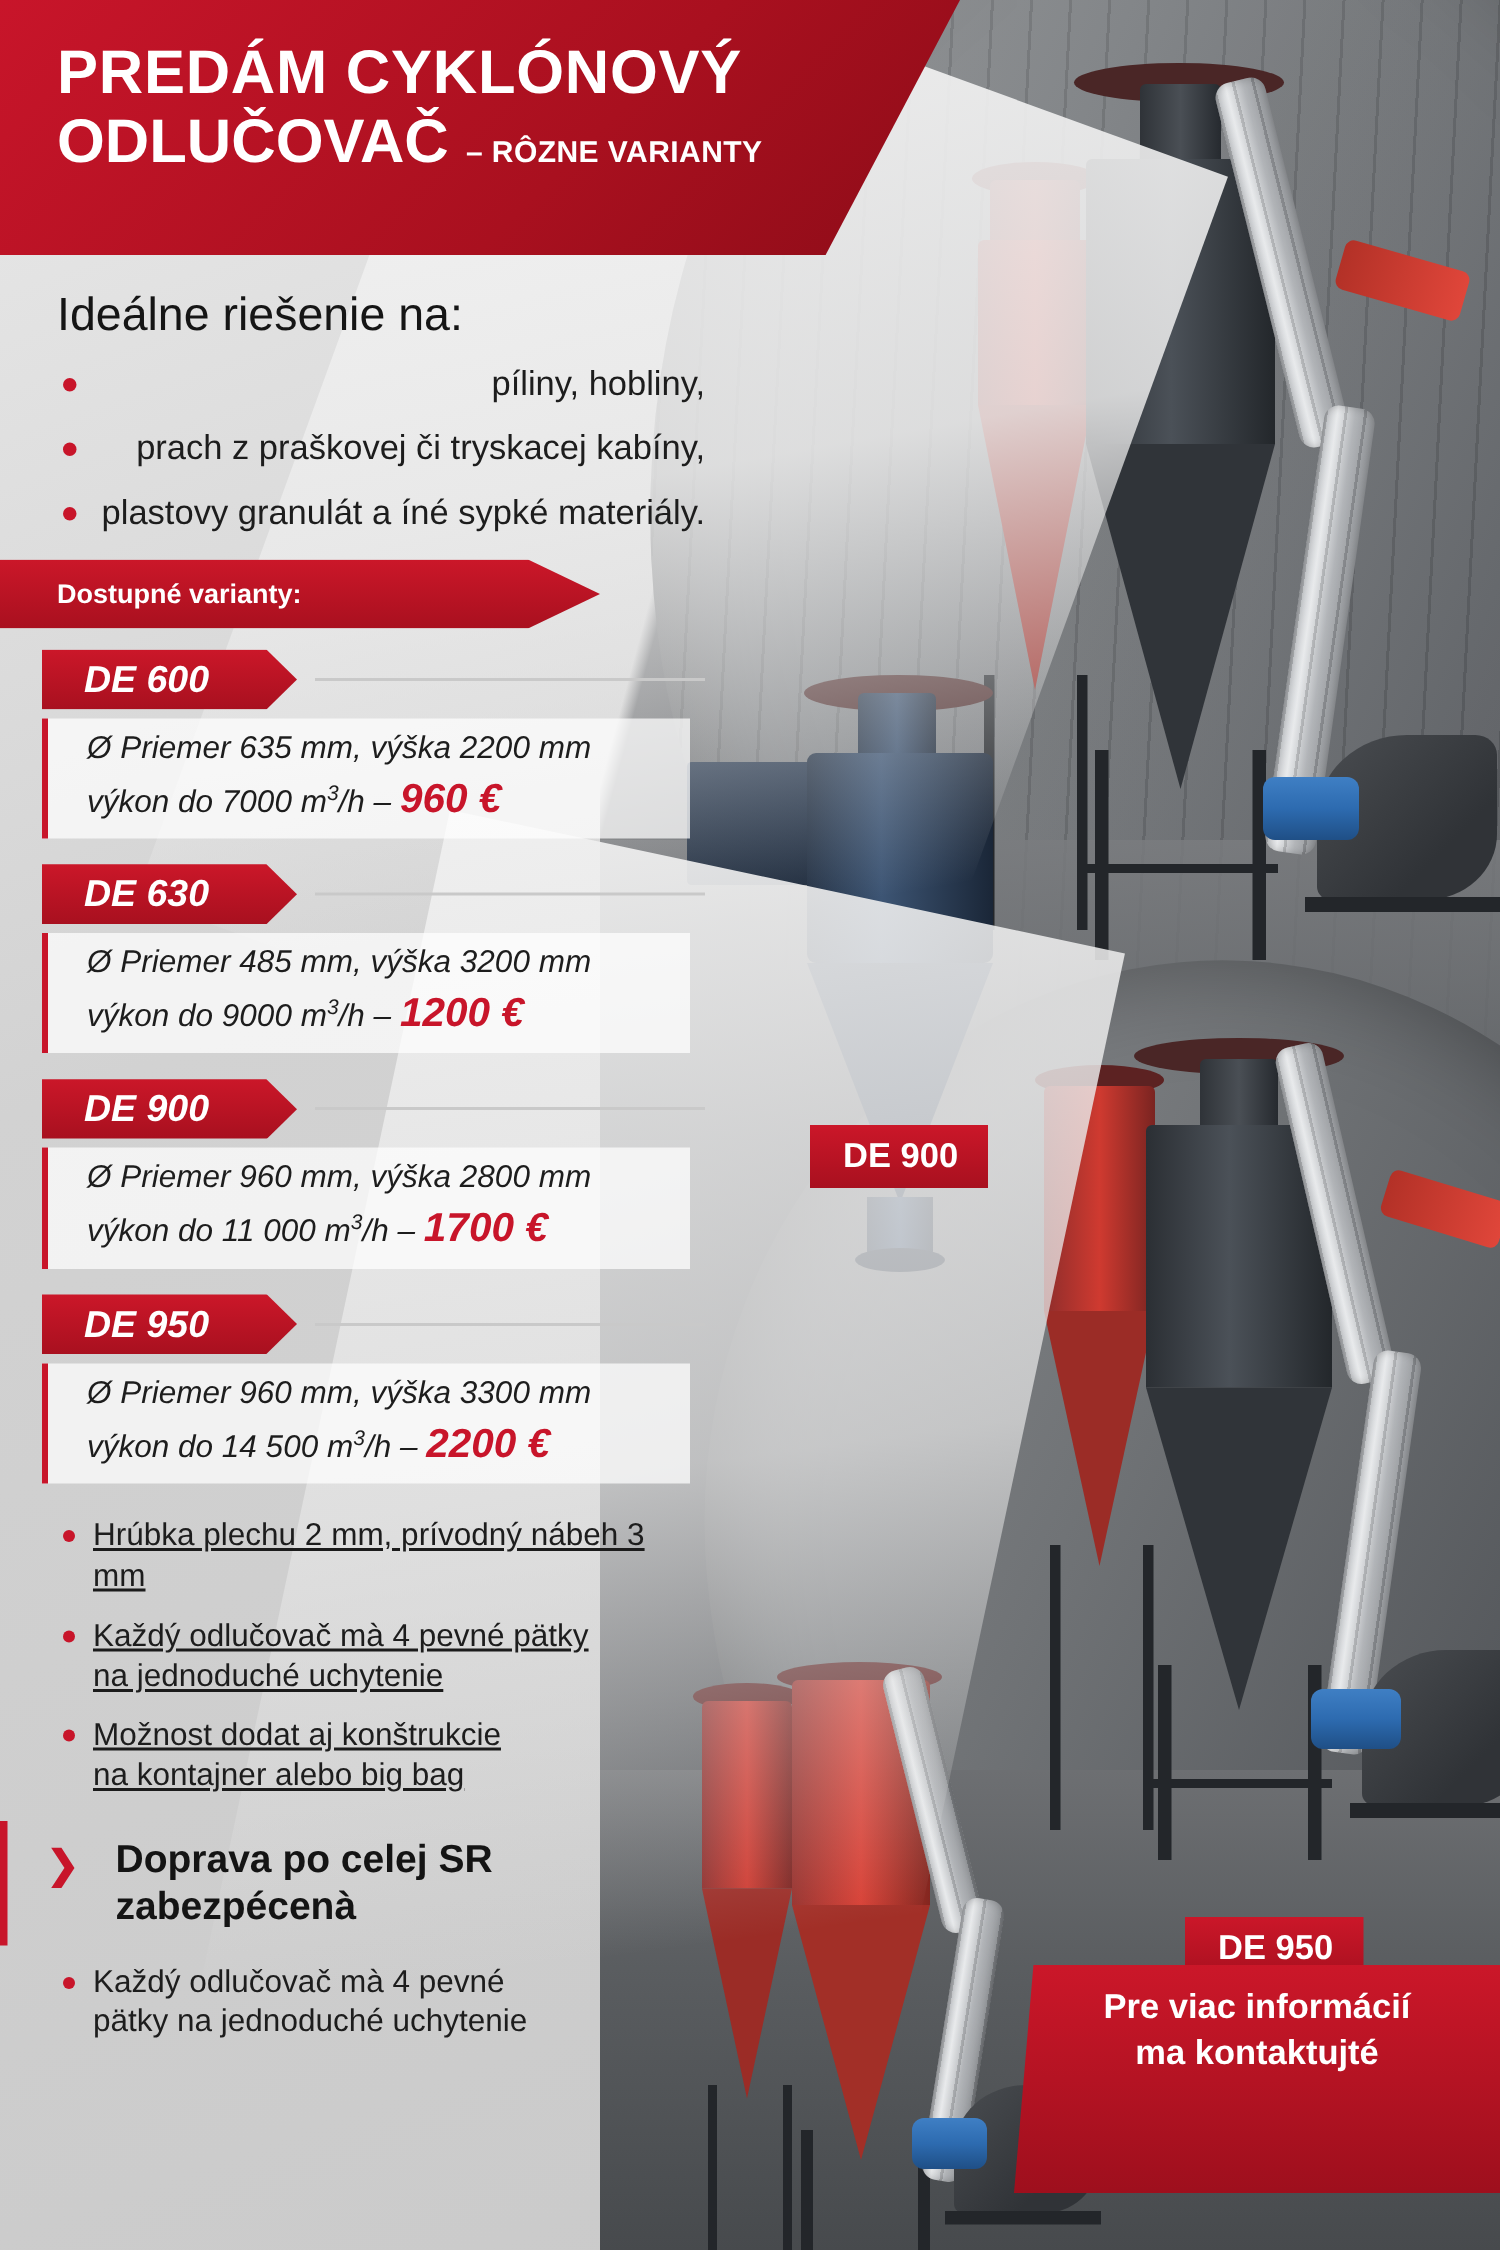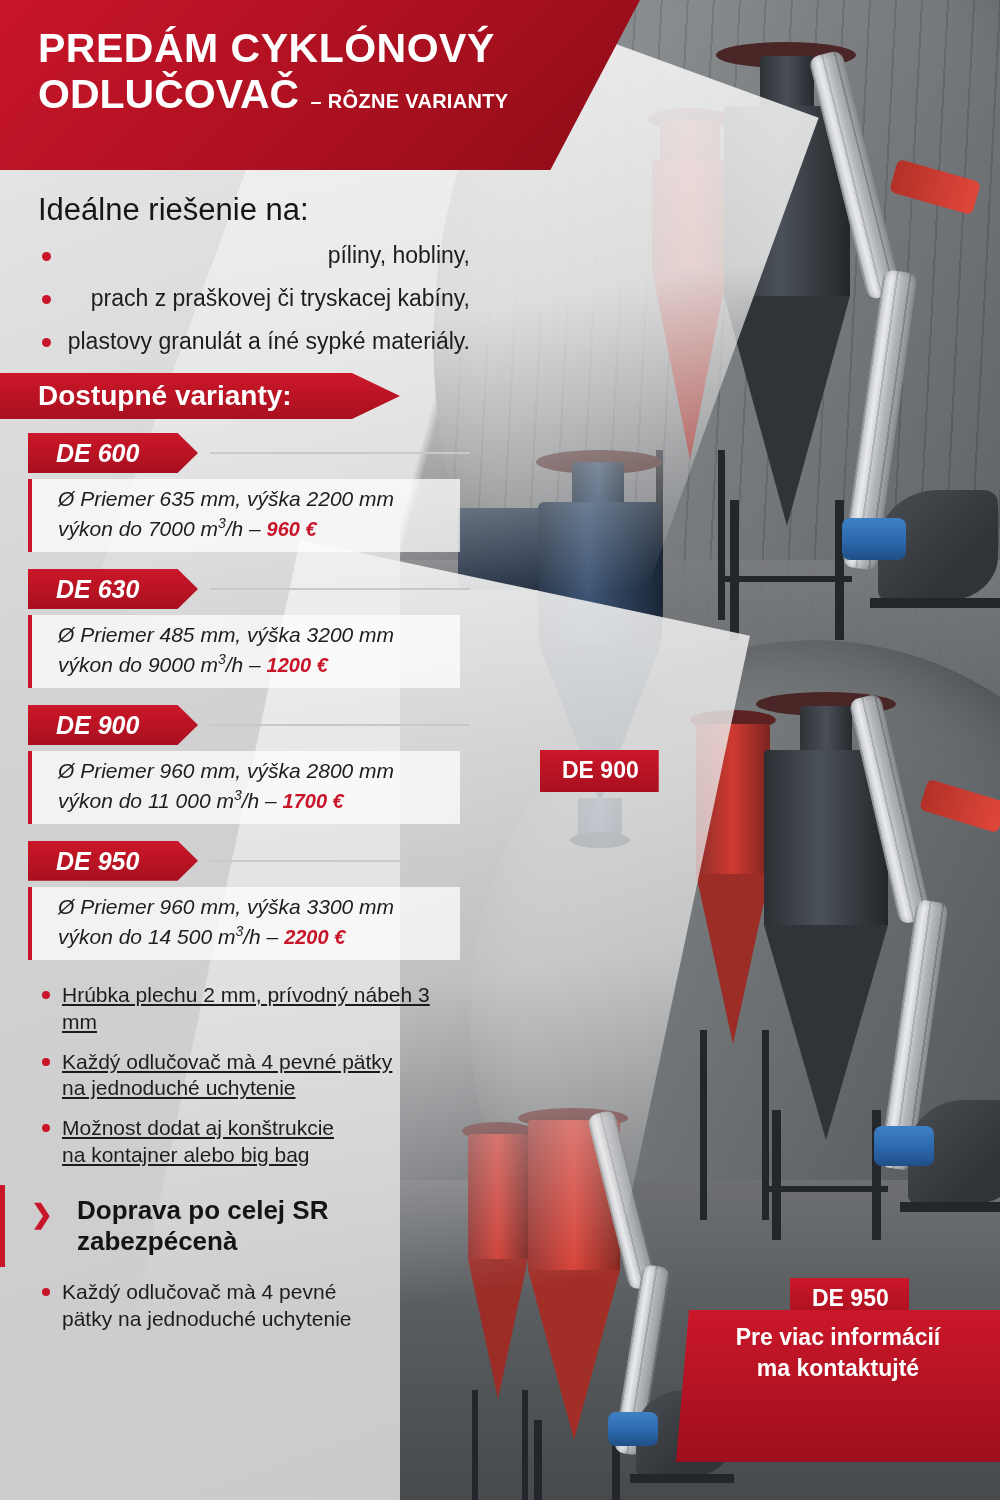--- a/index.html
+++ b/index.html
@@ -209,21 +209,21 @@
     margin-top: 16px;
     height: 46px;
     width: 400px;
     background: linear-gradient(180deg,#cb1729 0%,#a9101f 100%);
     clip-path: polygon(0 0, 88% 0, 100% 50%, 88% 100%, 0 100%);
     display: flex;
     align-items: center;
   }
   .ribbon span {
     color: #fff;
-    font-size: 28px;
+    font-size: 18px;
     font-weight: bold;
     margin-left: 38px;
   }
 
   
   .variants { margin-top: 14px; font-style: italic; }
   .variant { position: relative; margin-bottom: 17px; }
 
   .vtag {
     position: relative;
@@ -251,21 +251,21 @@
     border-left: 4px solid #c8152a;
     padding: 6px 8px 8px 26px;
     width: 432px;
   }
   .vline {
     font-size: 21px;
     line-height: 1.38;
     color: #1d1d1d;
     white-space: nowrap;
   }
-  .price { color: #c8152a; font-weight: bold; font-size: 20px; }
+  .price { color: #c8152a; font-weight: bold; font-size: 27px; }
   .sup { font-size: 14px; vertical-align: super; }
 
   
   ul.specs { list-style: none; margin: 22px 0 0 40px; text-decoration: underline; }
   ul.specs li {
     position: relative;
     padding-left: 22px;
     font-size: 21px;
     line-height: 1.28;
     margin-bottom: 13px;

